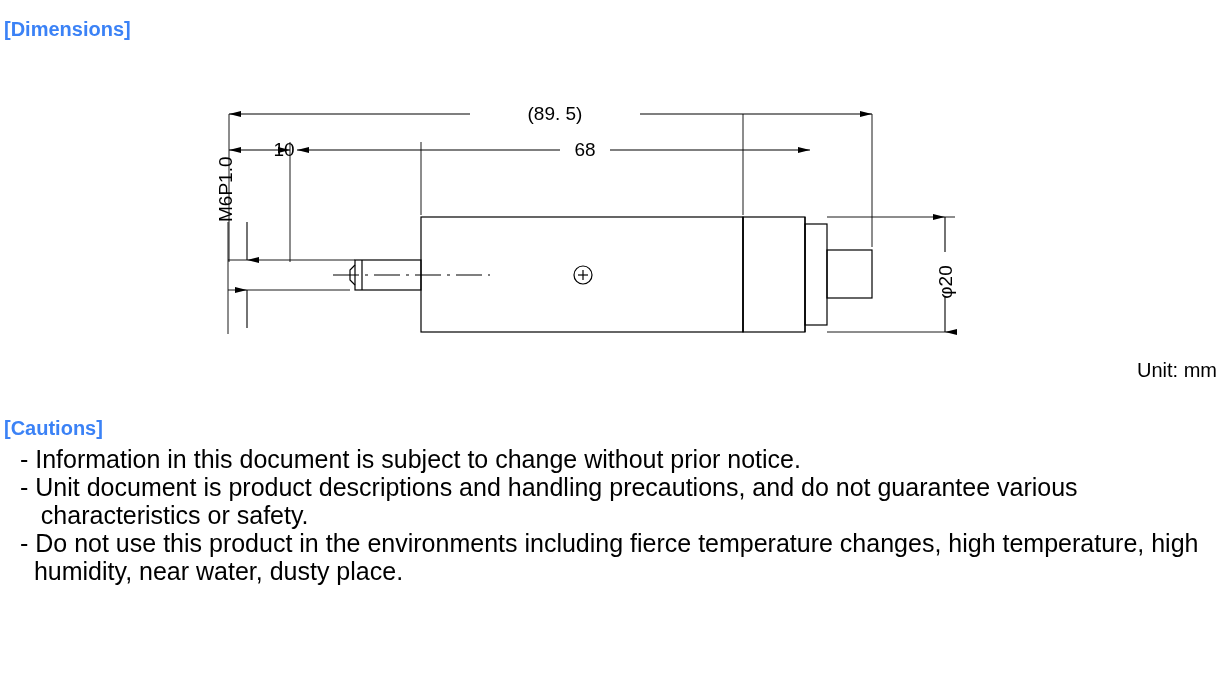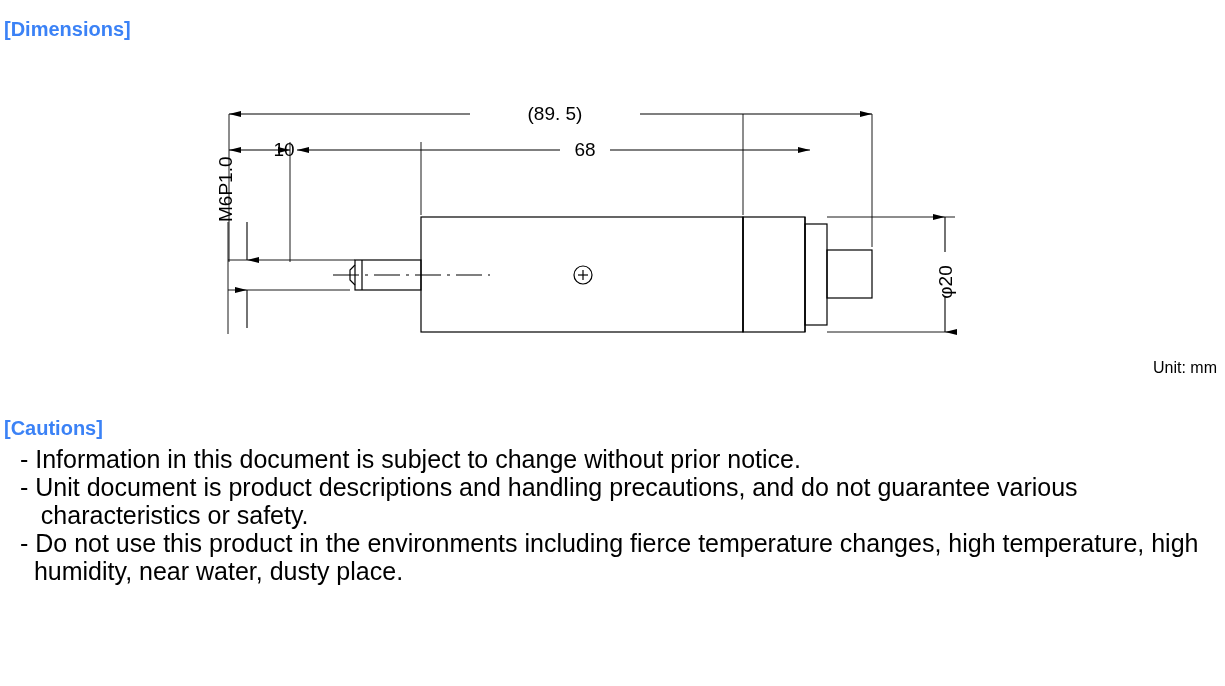--- a/index.html
+++ b/index.html
@@ -24,21 +24,21 @@
     white-space: nowrap;
   }
 
   #dimensions-title { left: 4px; top: 18px; }
   #cautions-title  { left: 4px; top: 417px; }
 
   .unit-label {
     position: absolute;
     right: 8px;
     top: 359px;
-    font-size: 16px;
+    font-size: 20px;
     white-space: nowrap;
   }
 
   
   #drawing {
     position: absolute;
     left: 0;
     top: 72px;
     width: 1010px;
     height: 300px;

